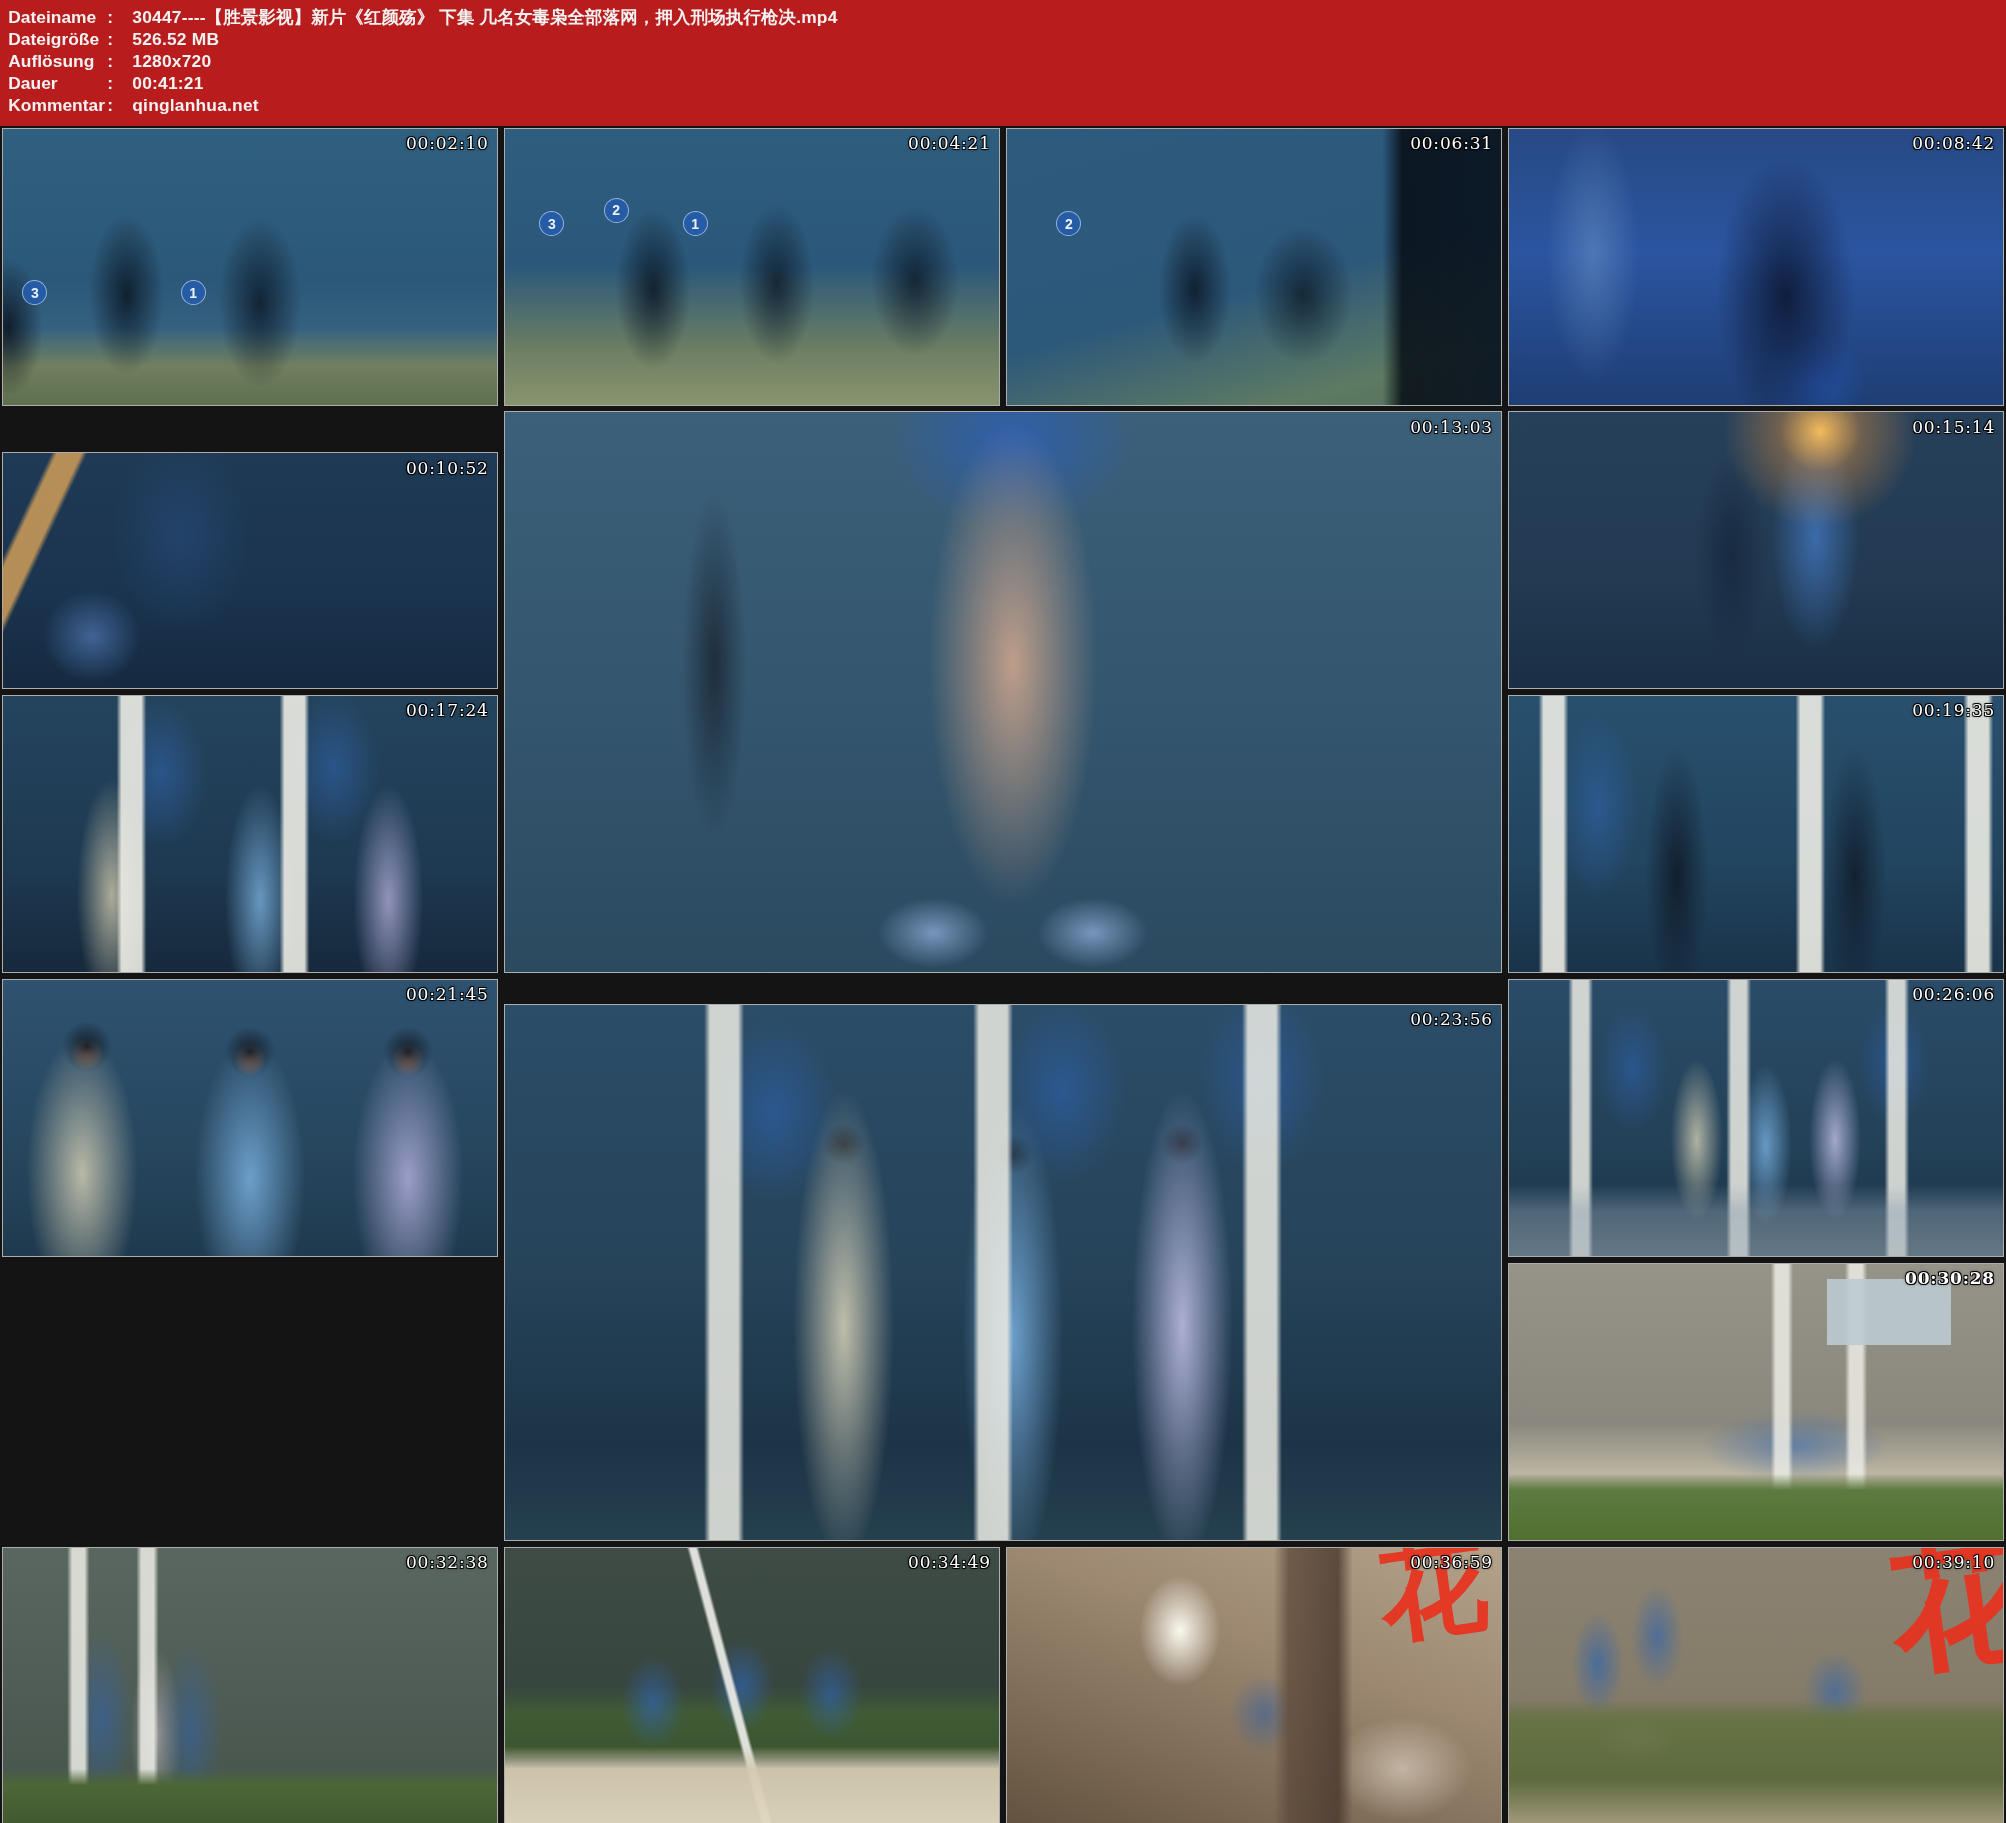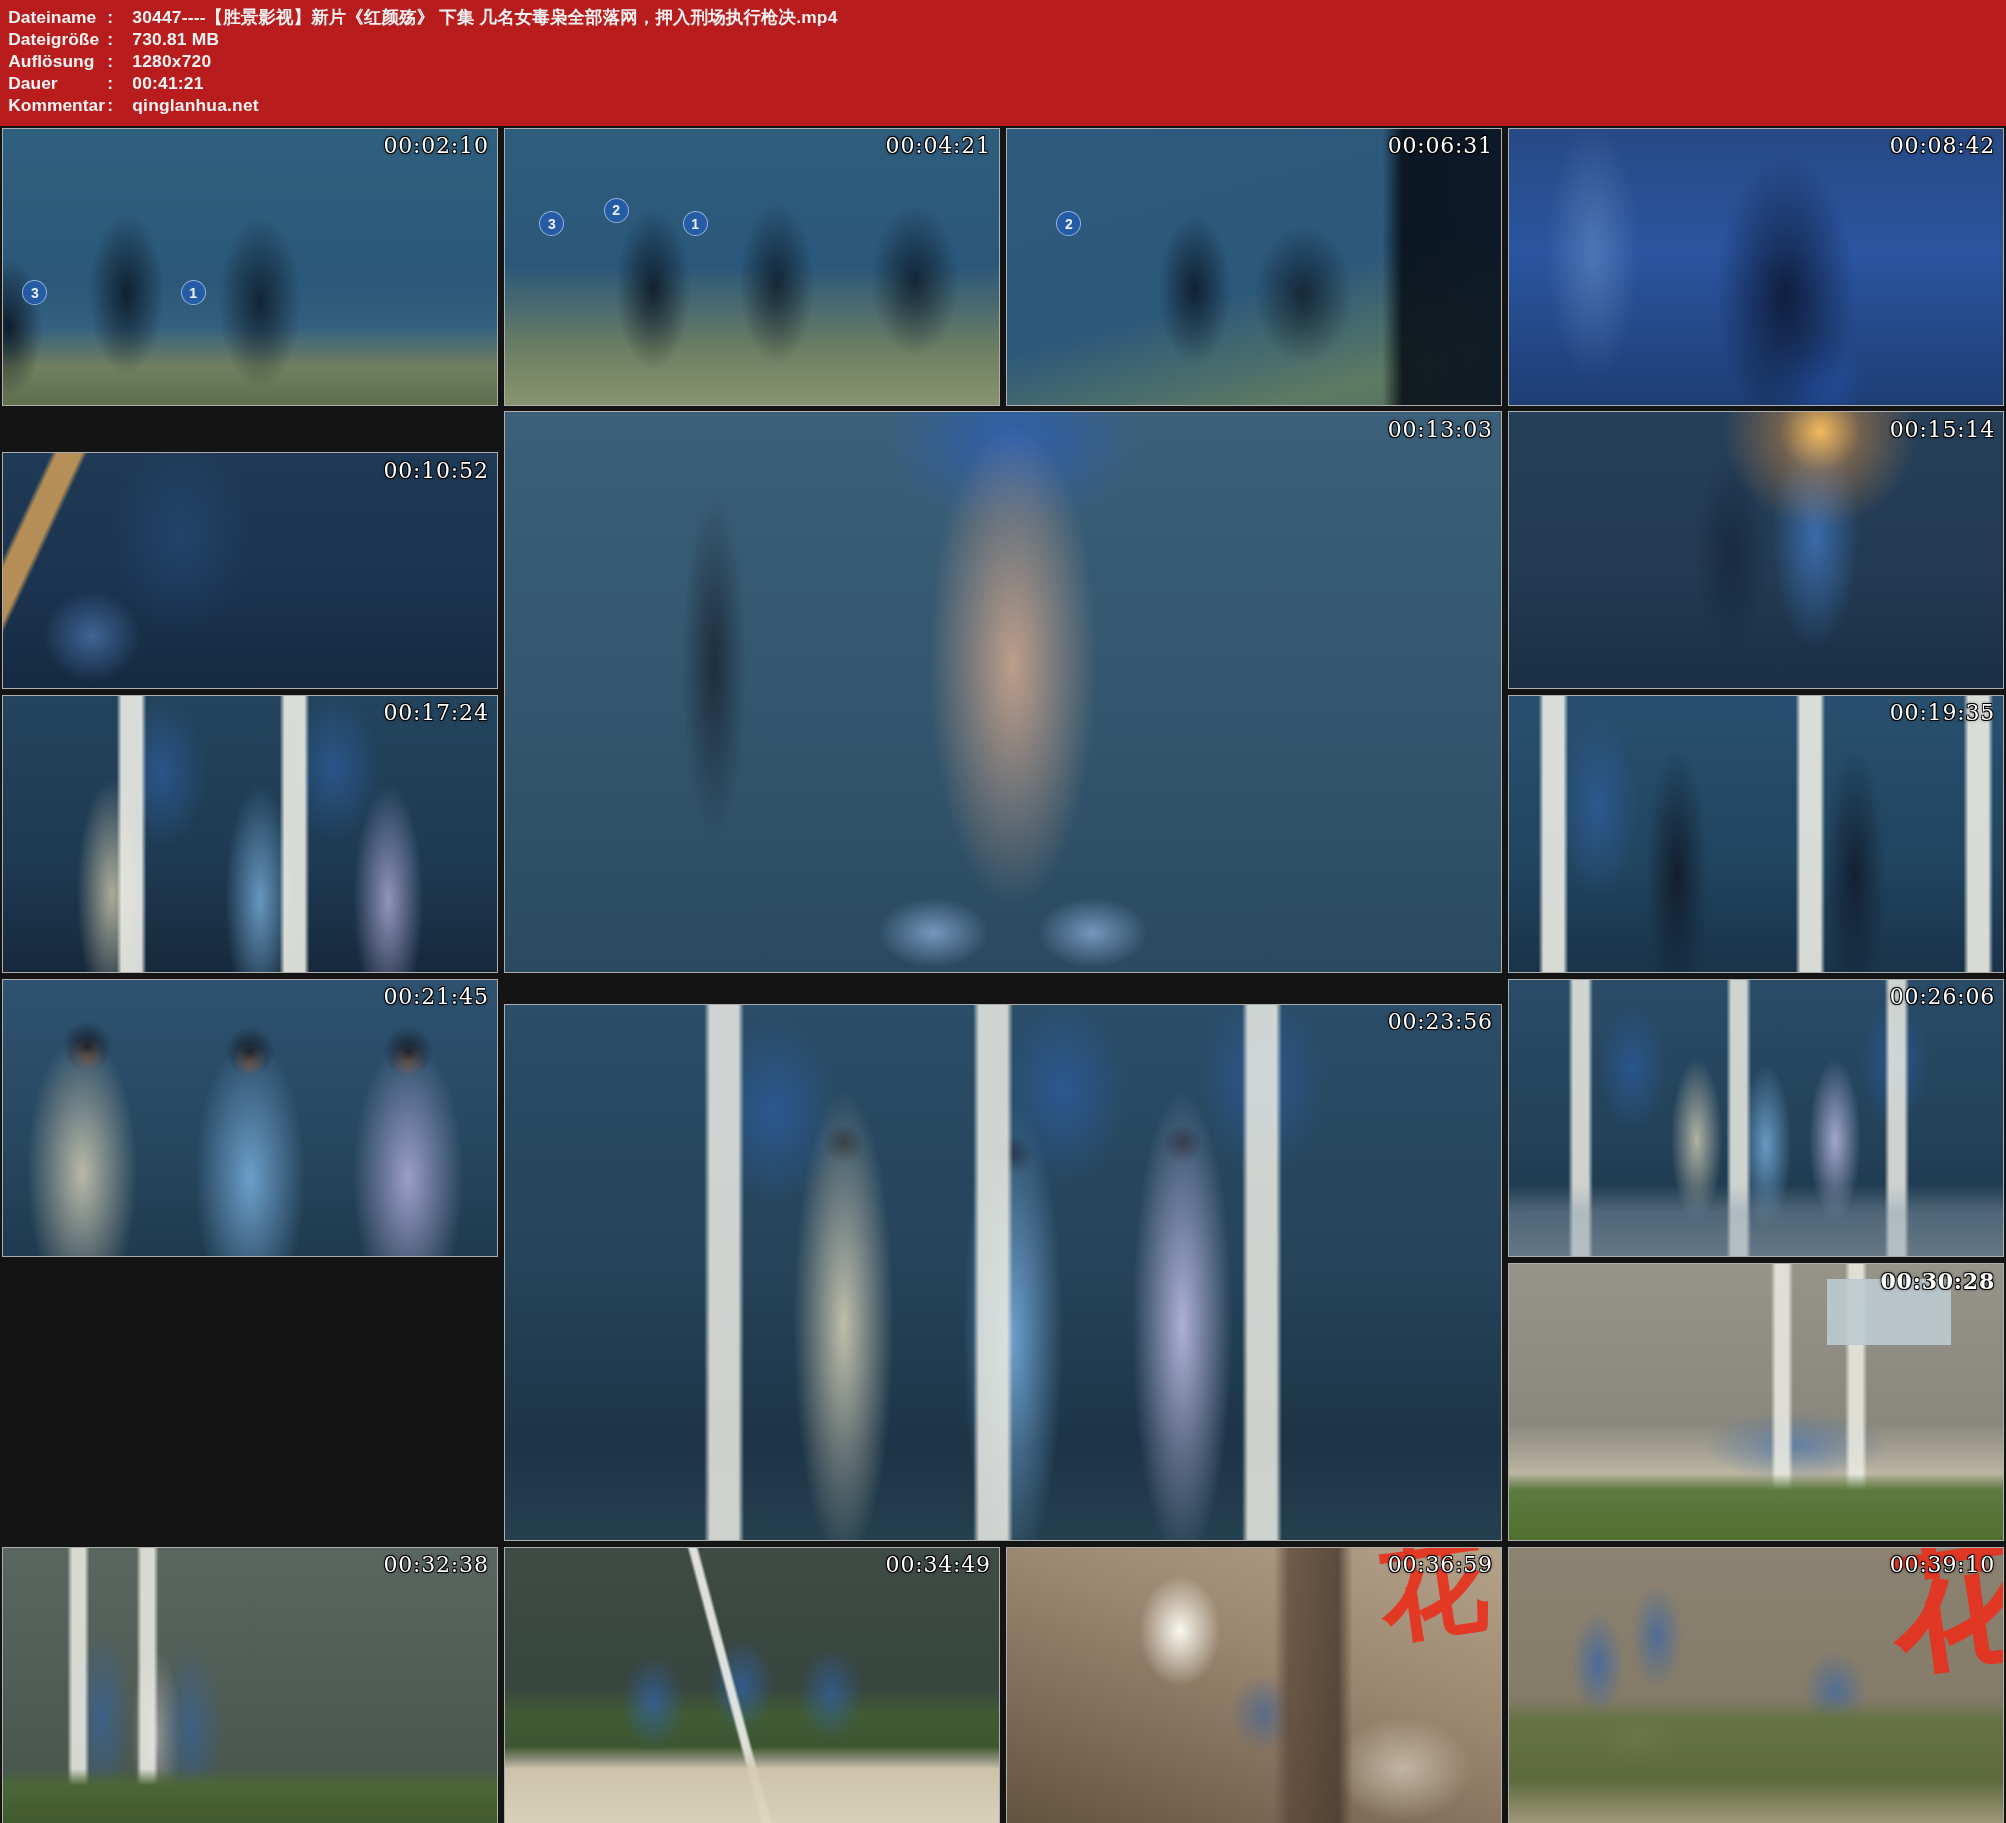--- a/index.html
+++ b/index.html
@@ -20,21 +20,21 @@
           background-color:#24455e; }
 
   .c1{grid-area:1/1} .c2{grid-area:1/2} .c3{grid-area:1/3} .c4{grid-area:1/4}
   .c5{grid-area:2/1} .c6{grid-row:2 / span 2; grid-column:2 / span 2} .c7{grid-area:2/4}
   .c8{grid-area:3/1} .c9{grid-area:3/4}
   .c10{grid-area:4/1} .c11{grid-row:4 / span 2; grid-column:2 / span 2} .c12{grid-area:4/4}
   .c13{grid-area:5/1} .c14{grid-area:5/4}
   .c15{grid-area:6/1} .c16{grid-area:6/2} .c17{grid-area:6/3} .c18{grid-area:6/4}
 
   .ts { position:absolute; top:4.1px; right:8.3px; z-index:5;
-        font-family:"DejaVu Serif", serif; font-size:22px; color:#ffffff; letter-spacing:0.8px;
+        font-family:"DejaVu Serif", serif; font-size:17px; color:#ffffff; letter-spacing:0.8px;
         text-shadow:-0.8px -0.8px 0 #000, 0.8px -0.8px 0 #000, -0.8px 0.8px 0 #000, 0.8px 0.8px 0 #000, 0 0 3.3px #000; }
 
   .badge { position:absolute; z-index:4; width:25px; height:25px; border-radius:50%;
            background:rgba(38,92,172,.88); border:0.8px solid rgba(205,225,248,.65);
            color:#eaf2fc; font-size:14px; font-weight:bold;
            display:flex; align-items:center; justify-content:center; }
   .b1a{left:4%;  top:55%} .b1b{left:36%; top:55%}
   .b2a{left:7%;  top:30%} .b2b{left:20%; top:25%} .b2c{left:36%; top:30%}
   .b3a{left:10%; top:30%}
 
@@ -183,21 +183,21 @@
         linear-gradient(180deg,#8b8271 0%,#857c6a 50%,#6e6a55 100%); }
 </style>
 </head>
 <body>
 
 <header class="file-header">
   <div class="hrow">
     <span class="hlabel">Dateiname</span><span class="hsep">:</span><span class="hvalue">30447----【胜景影视】新片《红颜殇》 下集 几名女毒枭全部落网，押入刑场执行枪决.mp4</span>
   </div>
   <div class="hrow">
-    <span class="hlabel">Dateigröße</span><span class="hsep">:</span><span class="hvalue">730.81 MB</span>
+    <span class="hlabel">Dateigröße</span><span class="hsep">:</span><span class="hvalue">526.52 MB</span>
   </div>
   <div class="hrow">
     <span class="hlabel">Auflösung</span><span class="hsep">:</span><span class="hvalue">1280x720</span>
   </div>
   <div class="hrow">
     <span class="hlabel">Dauer</span><span class="hsep">:</span><span class="hvalue">00:41:21</span>
   </div>
   <div class="hrow">
     <span class="hlabel">Kommentar</span><span class="hsep">:</span><span class="hvalue">qinglanhua.net</span>
   </div>

